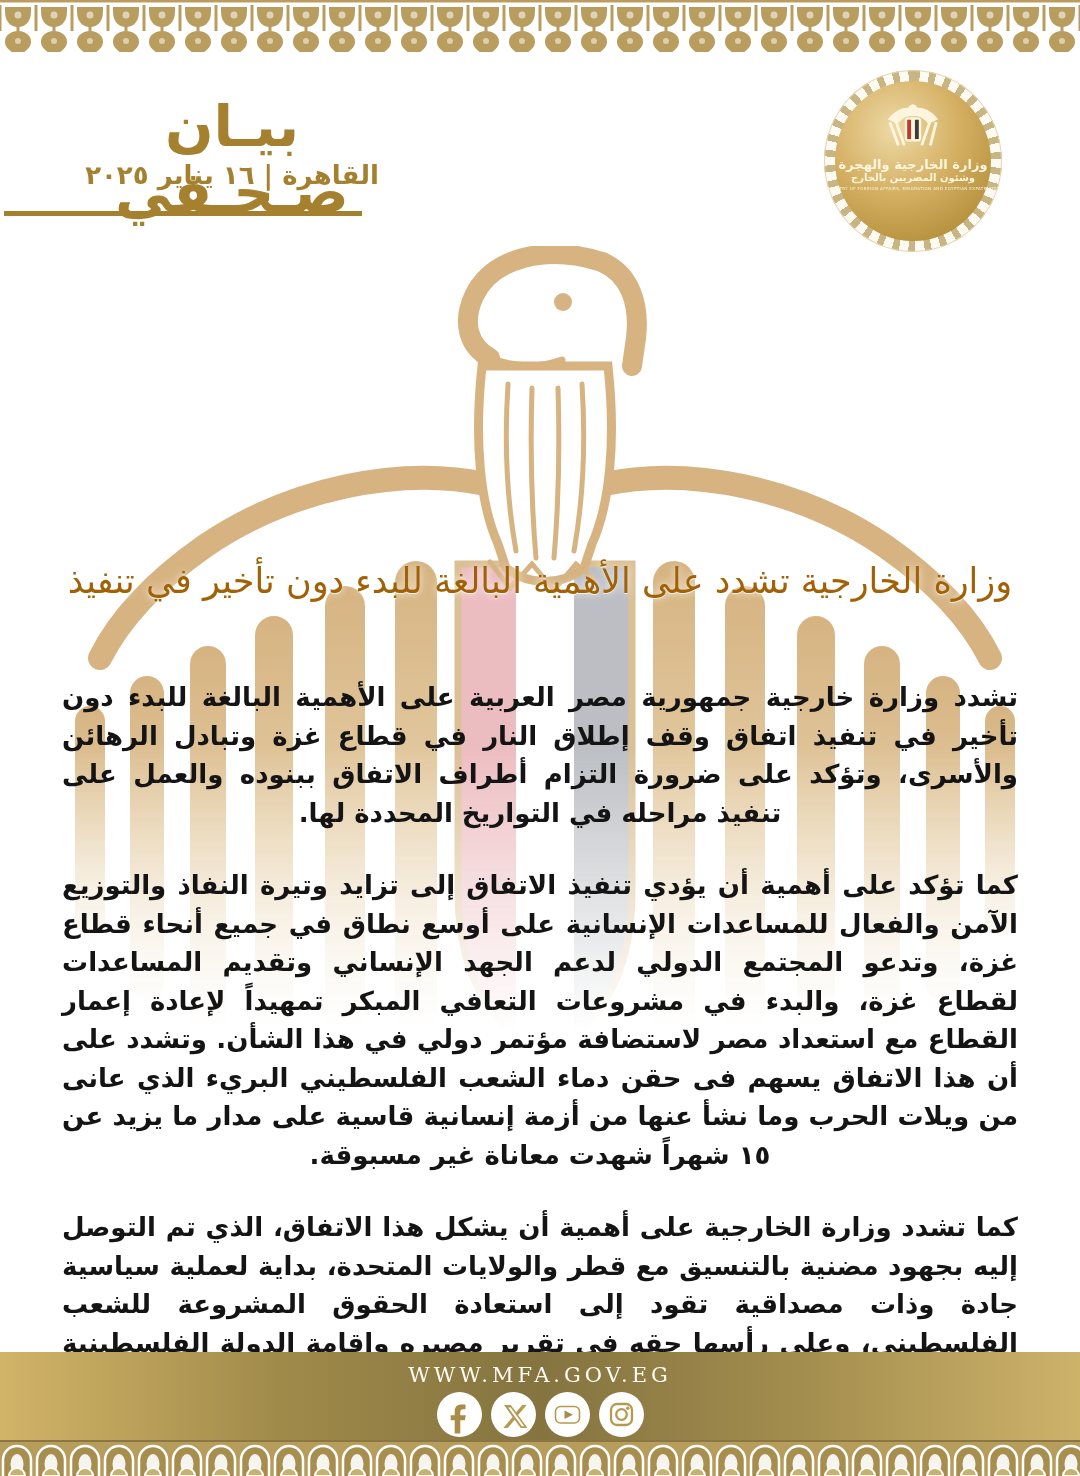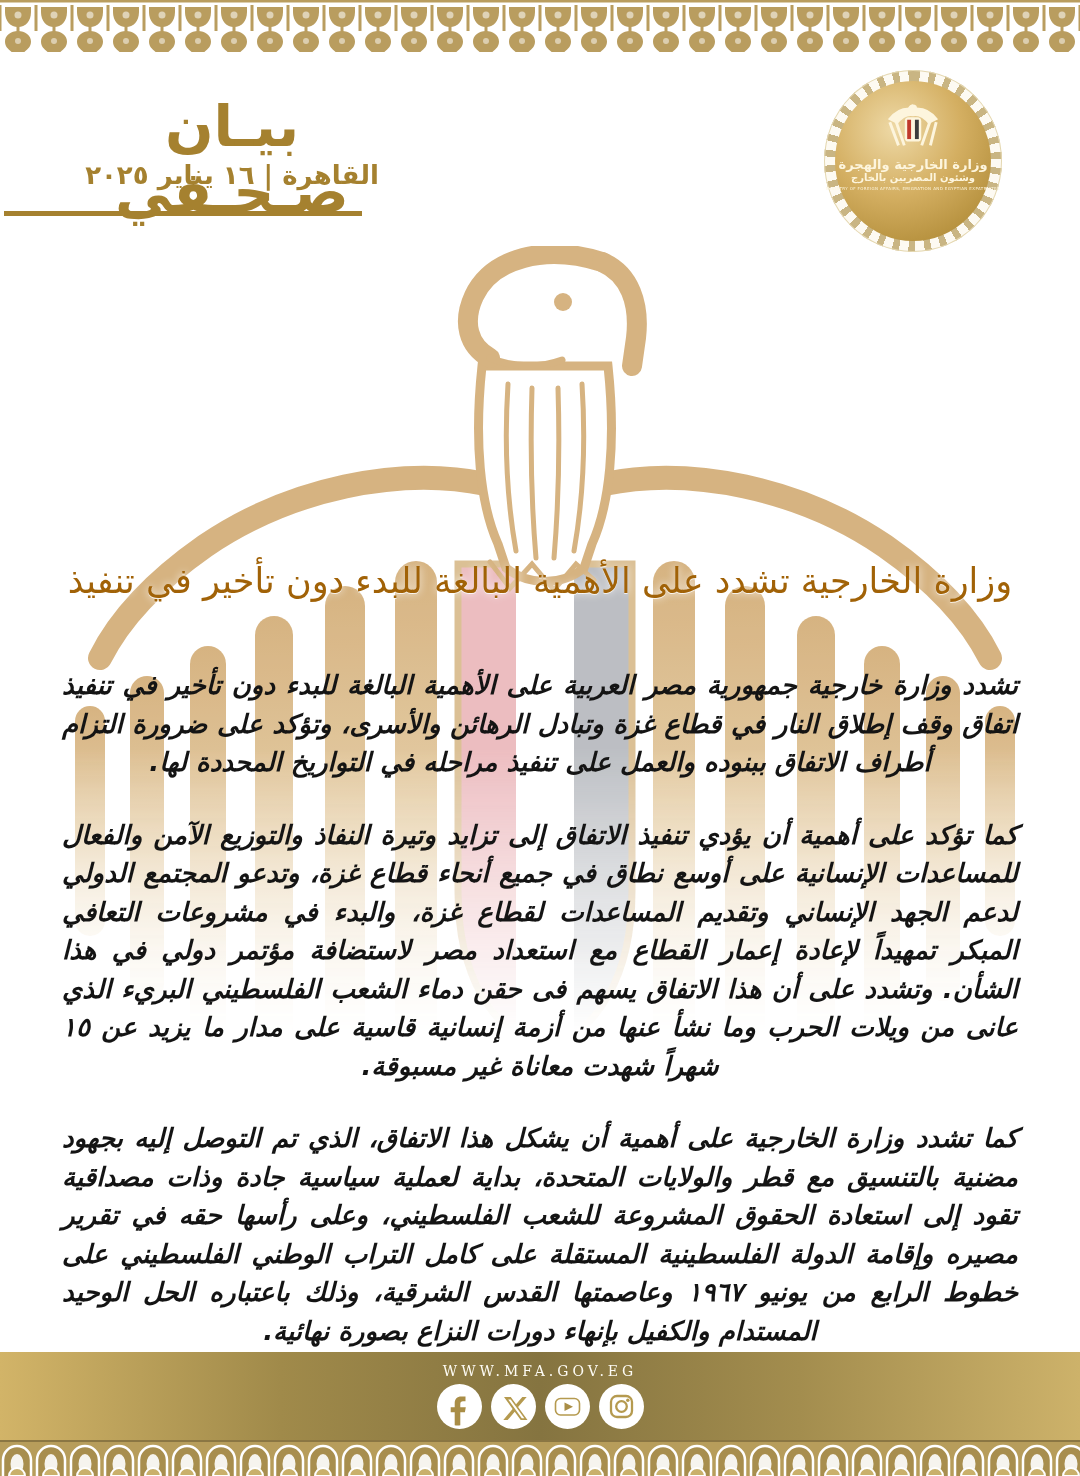--- a/index.html
+++ b/index.html
@@ -28,27 +28,27 @@
   
   .watermark{position:absolute;left:40px;top:246px;width:1000px;height:810px;opacity:.92;
         -webkit-mask-image:linear-gradient(180deg,#000 62%,rgba(0,0,0,.45) 80%,rgba(0,0,0,0) 97%);
         mask-image:linear-gradient(180deg,#000 62%,rgba(0,0,0,.45) 80%,rgba(0,0,0,0) 97%);}
   
   .headline{position:absolute;left:40px;top:512px;width:1000px;text-align:center;direction:rtl;
         font-size:35px;line-height:50px;font-weight:400;color:#a16207;
         text-shadow:0 1px 0 rgba(255,255,255,.75),0 0 8px rgba(255,255,255,.9);margin-top:44px;}
   
   .body-text{position:absolute;left:62px;right:62px;top:662px;direction:rtl;}
-  .body-text p{margin:4px 0 34px 0;font-size:26px;line-height:38.5px;font-weight:700;color:#141414;
-        text-align:justify;text-align-last:center;font-style:italic;}
+  .body-text p{margin:16px 0 34px 0;font-size:26px;line-height:38.5px;font-weight:700;color:#141414;
+        text-align:justify;text-align-last:center;}
   
   .band{position:absolute;left:0;top:1352px;width:1080px;height:88px;
         background:linear-gradient(90deg,#d2b468 0%,#a08a4a 26%,#857440 50%,#a38d4e 74%,#cdb26a 100%);
         display:flex;flex-direction:column;align-items:center;}
-  .website{margin-top:11px;font-family:"DejaVu Serif",serif;font-size:14px;letter-spacing:4px;
+  .website{margin-top:11px;font-family:"DejaVu Serif",serif;font-size:21px;letter-spacing:4px;
         color:#fdfbf4;font-weight:400;}
   .social{margin-top:5px;display:flex;gap:9px;}
   .social svg{display:block;}
 </style>
 </head>
 <body>
 
 <div class="page">
 
   <svg class="orn-top" width="1080" height="52">

